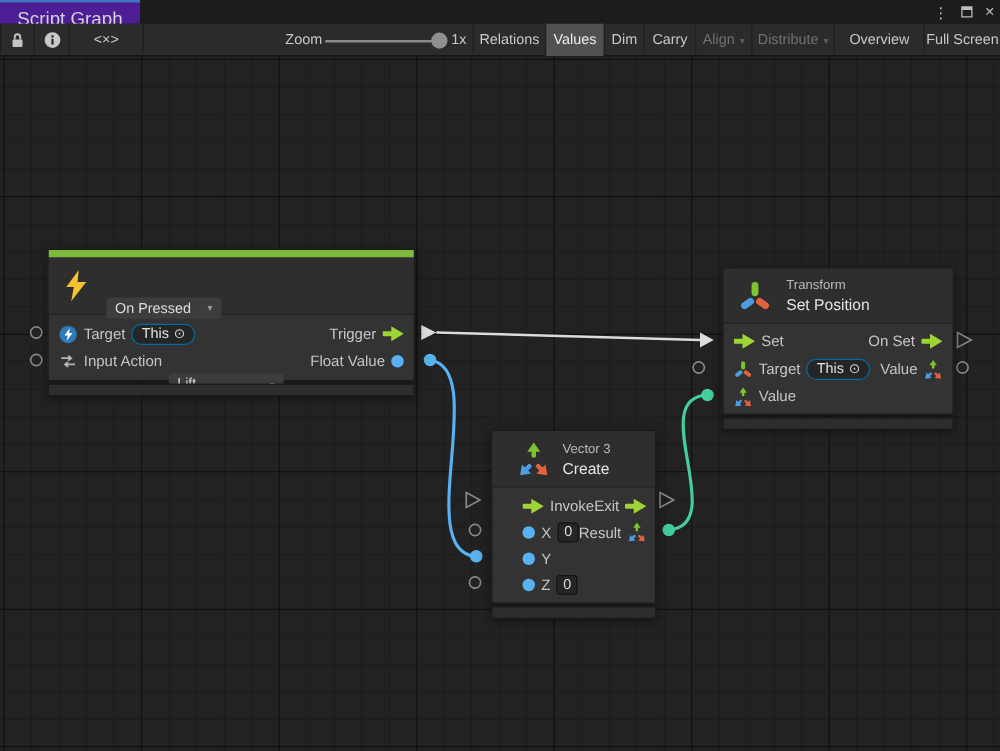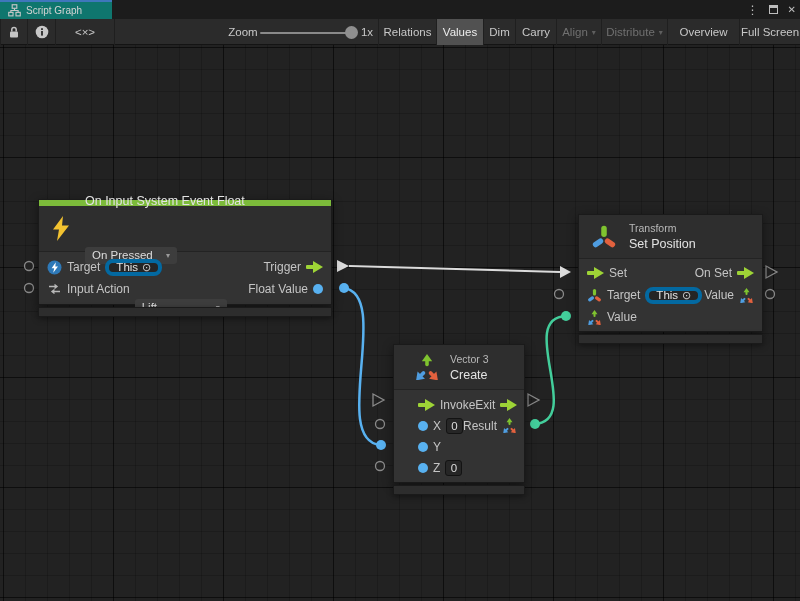--- a/index.html
+++ b/index.html
@@ -2,23 +2,23 @@
 <html><head>
 <meta charset="utf-8">
 <style>
   * { margin:0; padding:0; box-sizing:border-box; }
   html,body { background:#191919; }
   body { font-family:"Liberation Sans", sans-serif; }
   #stage { position:relative; width:800px; height:601px; overflow:hidden; background:#191919; }
 
   
   .tabbar { position:absolute; left:0; top:0; width:800px; height:19px; background:#1c1c1c; }
-  .tab { position:absolute; left:0; top:0; width:112px; height:19px; background:#0f766e;
+  .tab { position:absolute; left:0; top:0; width:112px; height:19px; background:#4c1d95;
          border-top:2px solid #3e77bb; display:flex; align-items:center; gap:5px; padding:0 8px;
-         color:#d4d4d4; font-size:10px; }
+         color:#d4d4d4; font-size:15px;flex-direction:column; }
   .win-controls { position:absolute; right:4px; top:0; height:19px; display:flex; align-items:center; gap:10px; color:#bdbdbd; }
   .wc-menu { font-size:12px; cursor:default; }
   .wc-max { width:9px; height:9px; border:1px solid #bdbdbd; border-top:3px solid #bdbdbd; display:inline-block; }
   .wc-close { font-size:10px; }
 
   
   .toolbar { position:absolute; left:0; top:19px; width:800px; height:26px; background:#2b2b2b;
              border-bottom:1px solid #141414; color:#c8c8c8; font-size:11.5px; }
   .tb { position:absolute; top:0; height:26px; display:flex; align-items:center; justify-content:center; }
   .tb-btn { border-left:1px solid #1f1f1f; }
@@ -49,21 +49,21 @@
                  box-shadow:0 2px 6px rgba(0,0,0,0.4); height:10px; }
   .accent-bar { height:6px; width:100%; }
   .node-header { background:#2e2e2e; border-bottom:1px solid #232323; display:flex; align-items:center; }
   .hdr-col { display:flex; flex-direction:column; justify-content:center; gap:3px; }
   .hdr-cat { font-size:10.5px; color:#b8b8b8; }
   .hdr-title { font-size:12.5px; color:#e3e3e3; }
   .rows { }
   .row { display:flex; align-items:center; justify-content:space-between; padding:0 8px; font-size:12px; }
   .pgroup { display:flex; align-items:center; gap:5px; }
   .dot { width:10px; height:10px; border-radius:50%; display:inline-block; flex:none; }
-  .vbox { background:#252525; border:4px solid #0369a1; border-radius:8px; height:17px;
+  .vbox { background:#252525; border:1px solid #0369a1; border-radius:8px; height:17px;
           display:flex; align-items:center; padding:0 7px; gap:4px; font-size:11.5px; color:#e2e2e2; }
   .picker { font-size:11px; color:#cfcfcf; line-height:1; }
   .nbox { background:#262626; border:1px solid #131313; border-radius:3px; height:16px; min-width:17px;
           display:flex; align-items:center; justify-content:center; padding:0 4px; font-size:11.5px; color:#dddddd; }
   .ddown { background:#3d3d3d; border-radius:3px; height:17px; display:flex; align-items:center;
            padding:0 7px; font-size:11.5px; color:#dddddd; gap:7px;margin-top:36px; }
   svg { display:block; }
 </style>
 </head>
 <body>
@@ -174,21 +174,20 @@
       <circle cx="770" cy="249" r="4.5" fill="#232323" stroke="#8a8a8a" stroke-width="1.3"></circle>
     </svg>
 
     <div class="node" style="left:38px;top:154px;width:294px;">
       <div class="accent-bar" style="background:#7cbb3a;"></div>
       <div class="node-header" style="height:46px;padding:0 12px;gap:14px;">
         <svg width="20" height="25" viewBox="0 0 20 25">
           <polygon points="12,0 2,13.5 8,13.5 6,25 18,9.5 11,9.5" fill="#f2c230"></polygon>
         </svg>
         <div class="hdr-col">
-          <span class="hdr-title">On Input System Event Float</span>
           <div class="ddown" style="width:92px;justify-content:space-between;">
             <span>On Pressed</span>
             <span class="dd-arrow-sm">▾</span>
           </div>
         </div>
       </div>
       <div class="rows" style="padding:4px 0;">
         <div class="row" style="height:22px;">
           <div class="pgroup">
             <svg width="15" height="15" viewBox="0 0 15 15">

